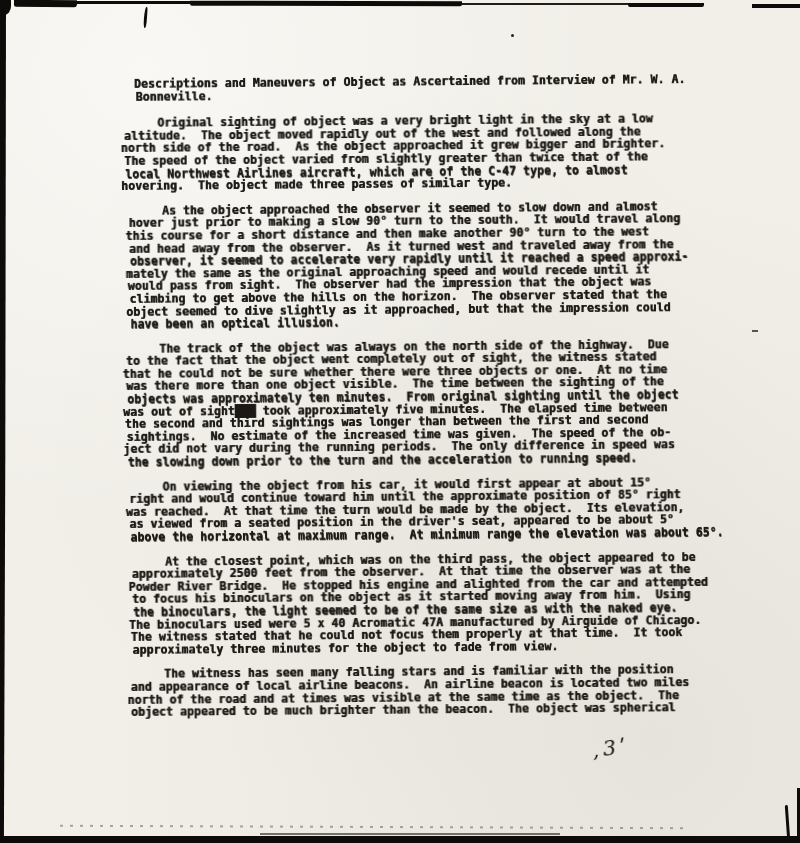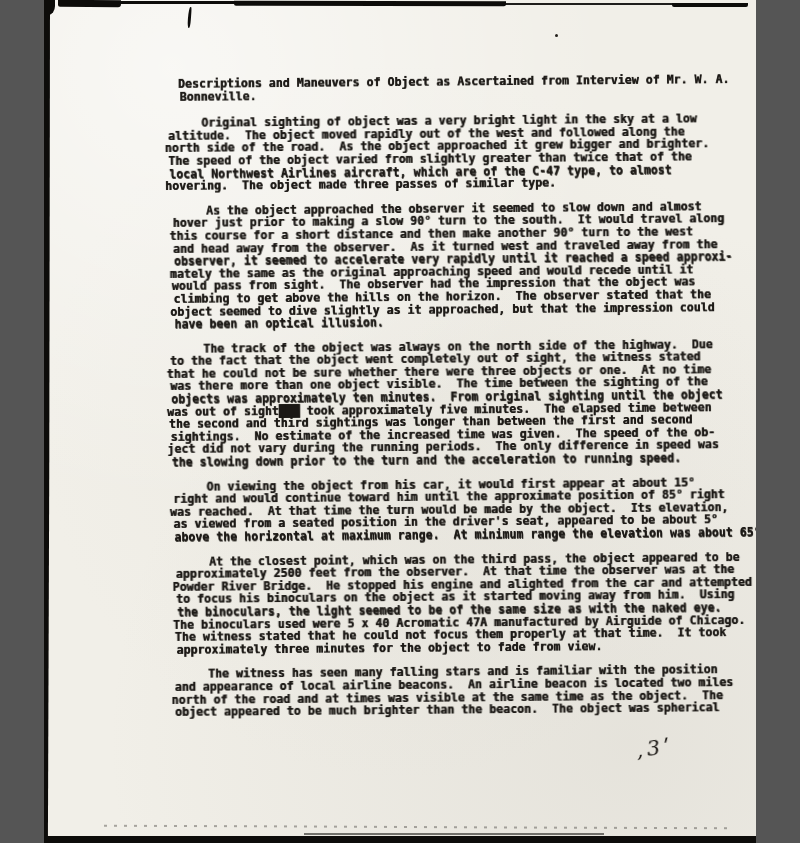--- a/index.html
+++ b/index.html
@@ -1,18 +1,18 @@
 <!DOCTYPE html>
 <html><head>
 <meta charset="utf-8">
 <style>
   html, body { margin: 0; padding: 0; background: #555; }
   .page {
     position: relative;
-    width: 712px;
+    width: 800px;
     height: 843px;
     margin: 0 auto;
     overflow: hidden;
     background:
       radial-gradient(circle at 18% 8%, rgba(255,255,255,0.55), transparent 45%),
       radial-gradient(circle at 82% 88%, rgba(188,184,174,0.22), transparent 55%),
       radial-gradient(circle at 50% 50%, rgba(226,223,214,0.30), transparent 65%),
       #f1efe8;
     font-family: "DejaVu Sans Mono", "Liberation Mono", monospace;
   }

